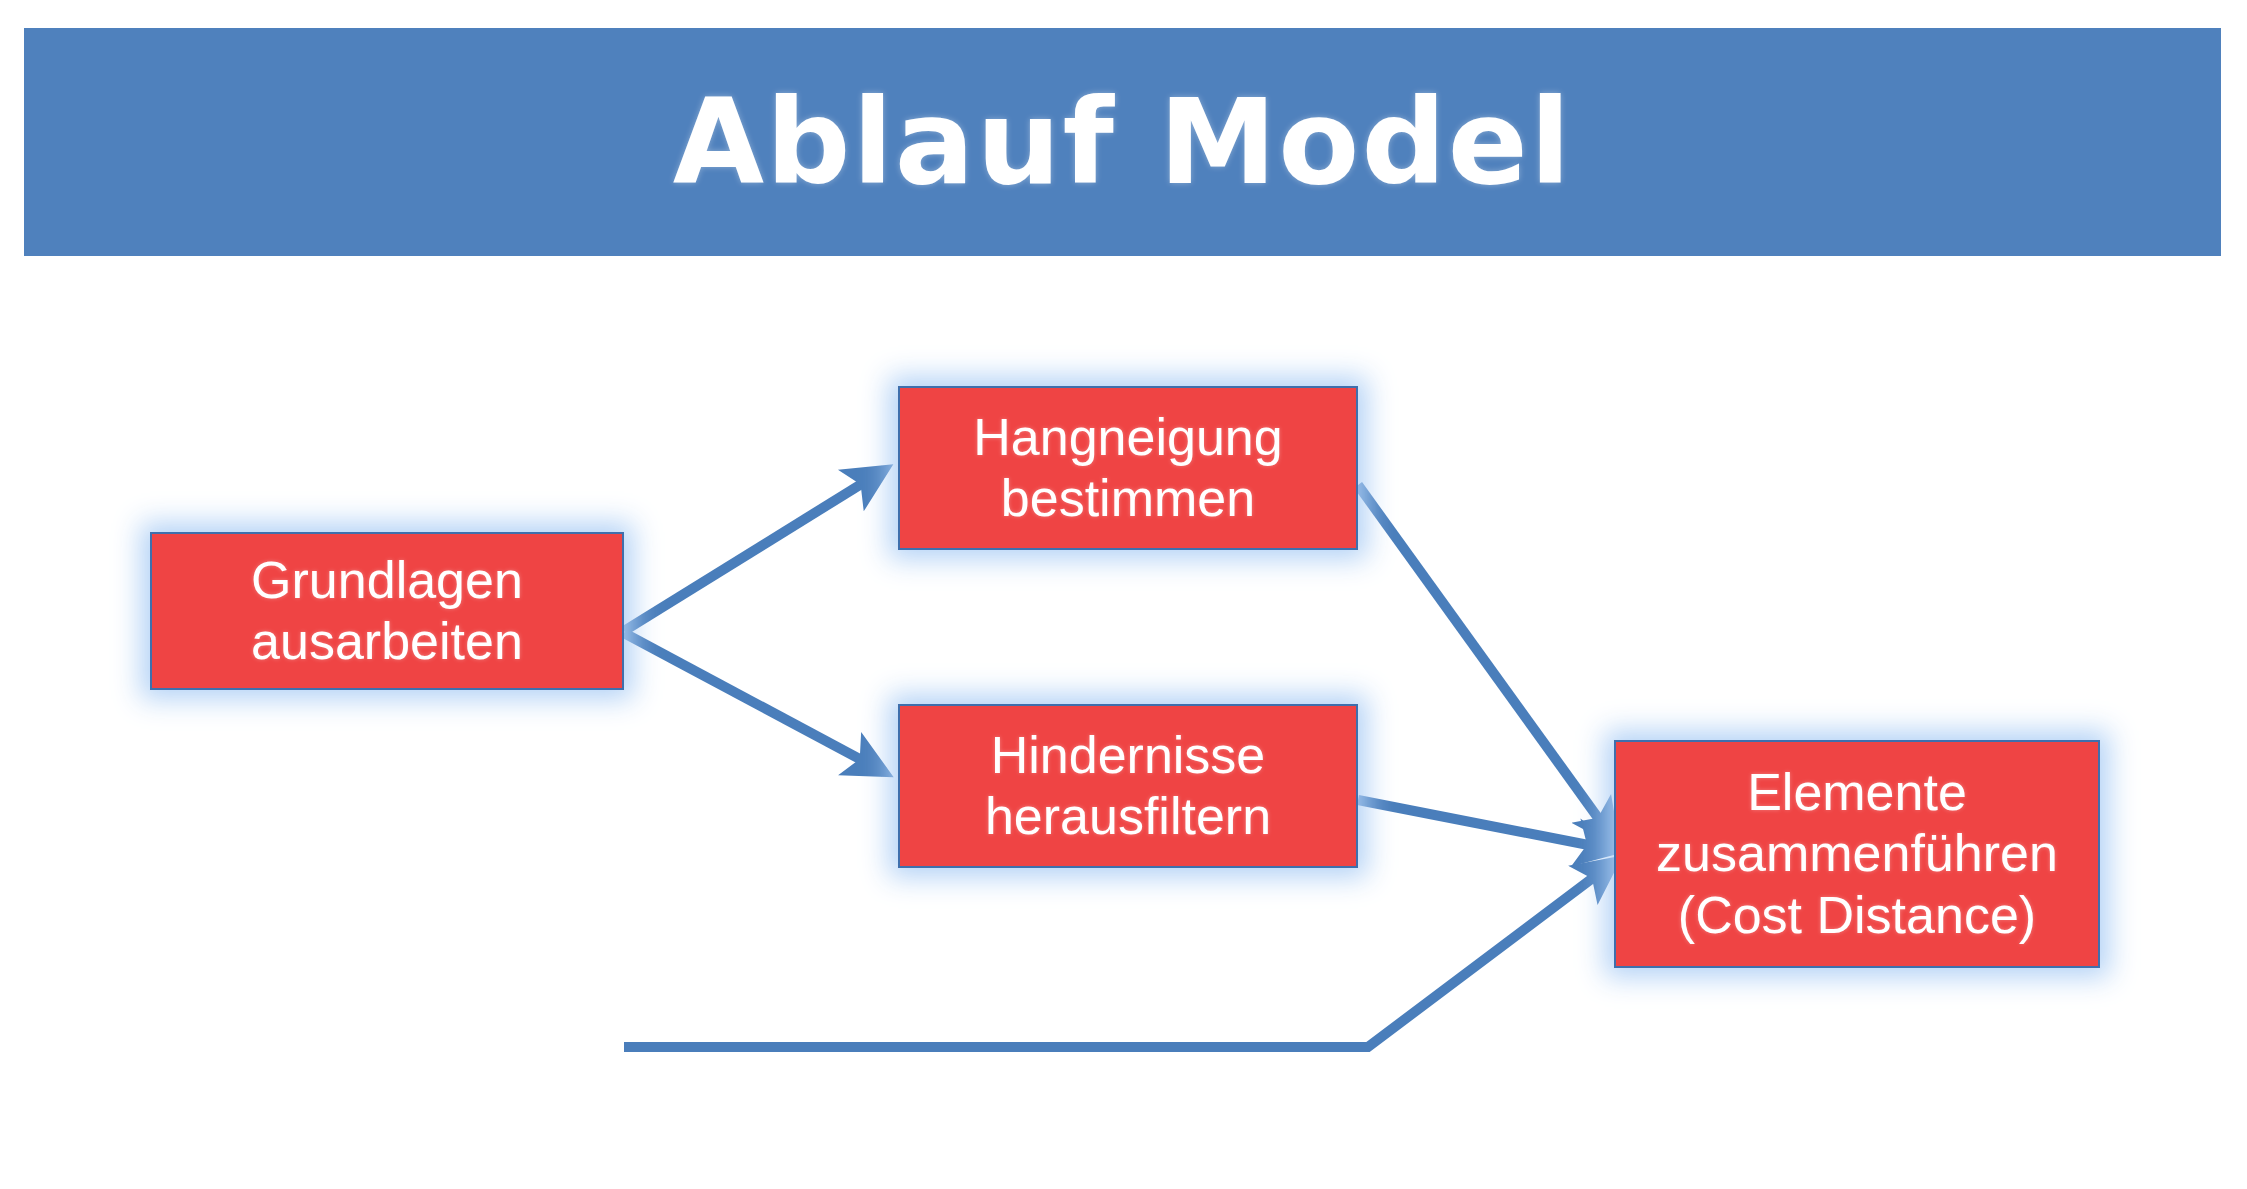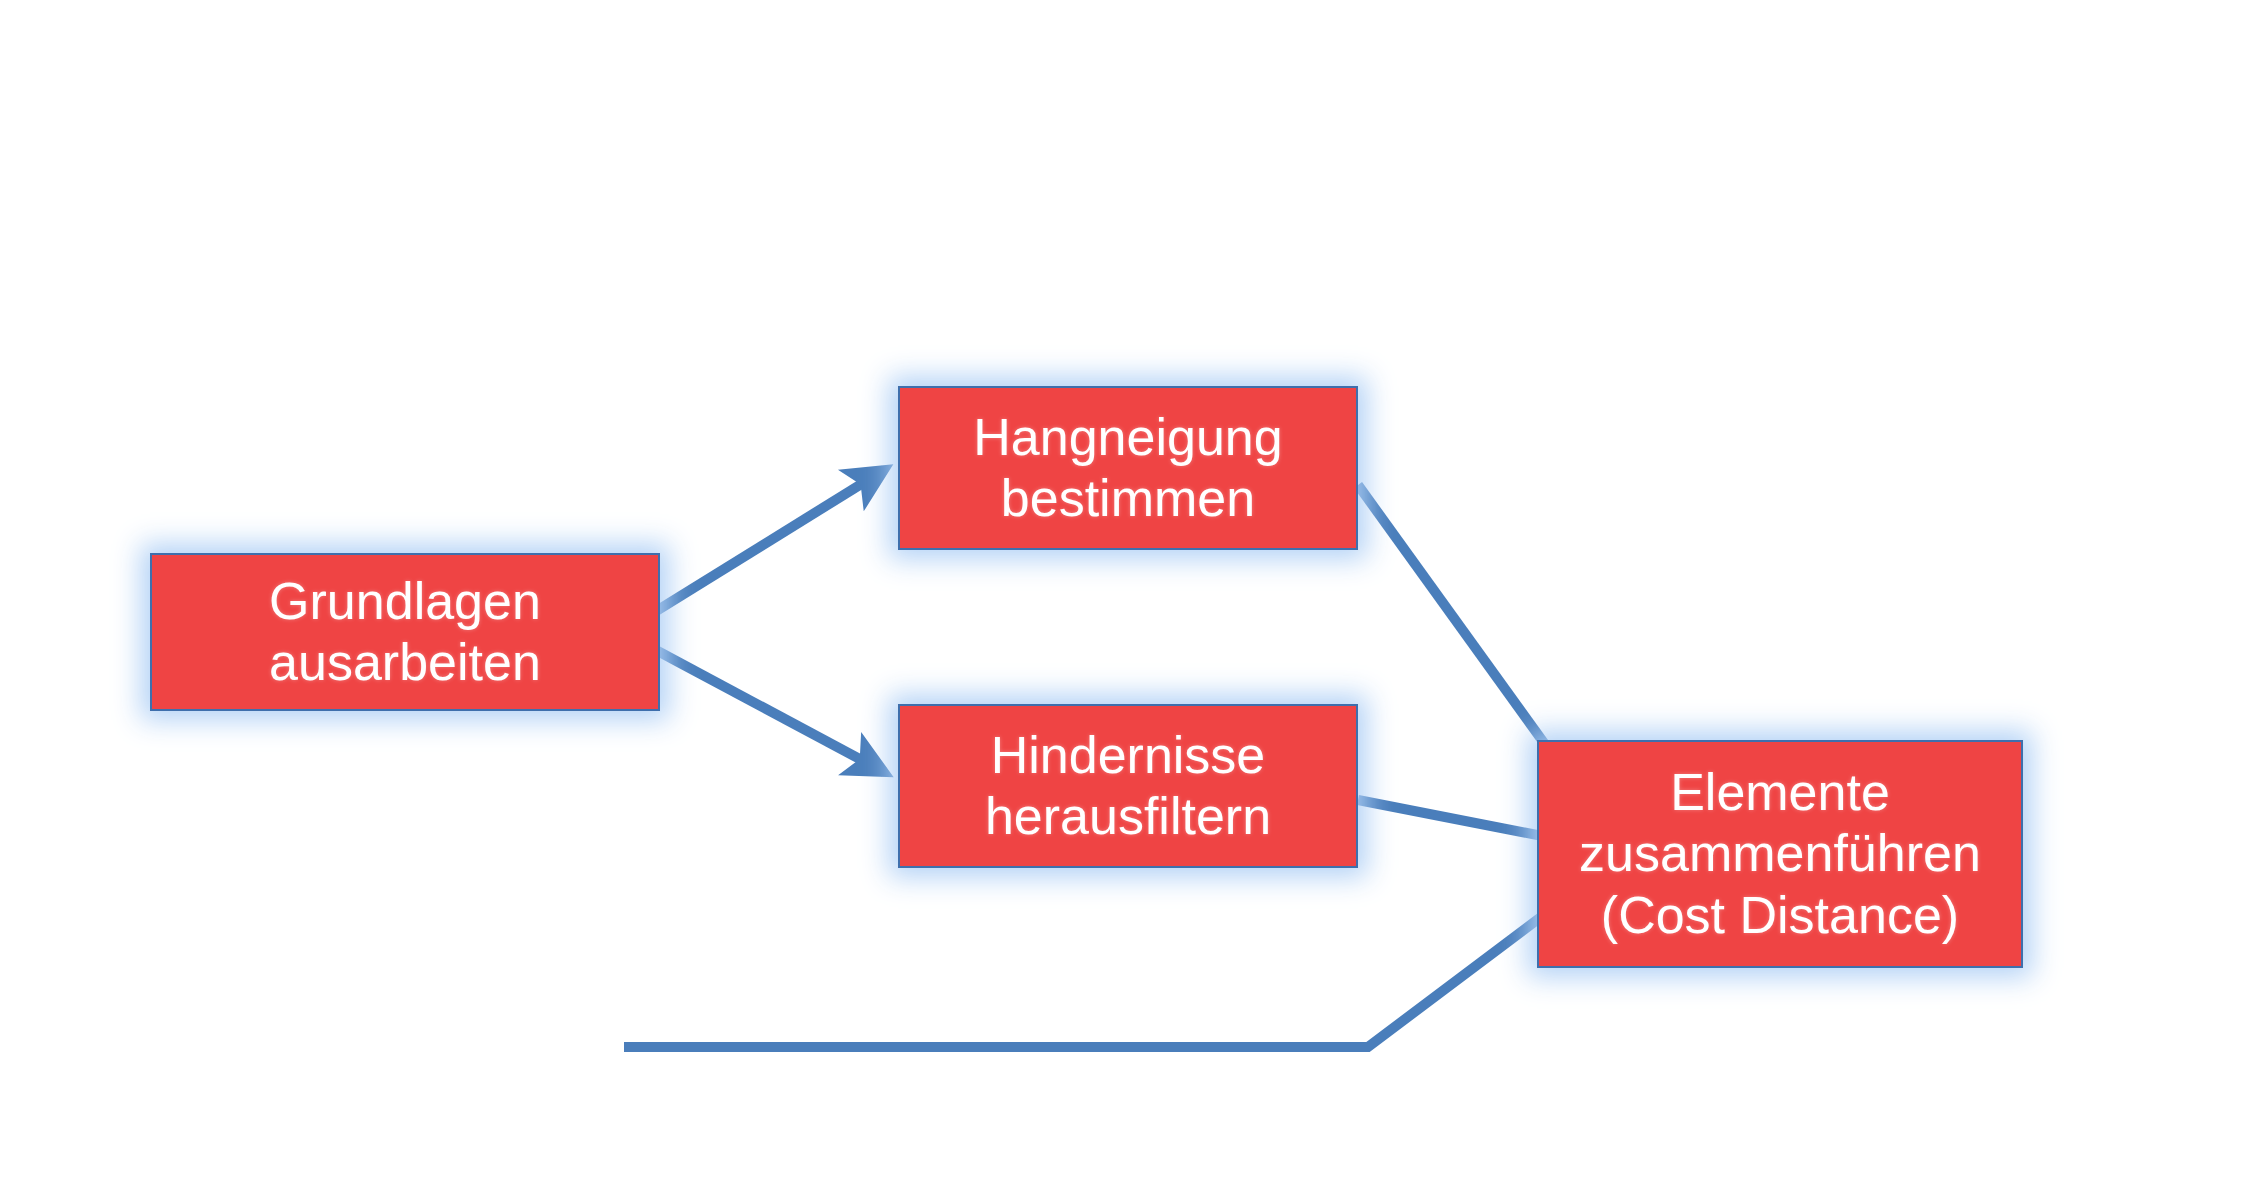--- a/index.html
+++ b/index.html
@@ -54,41 +54,44 @@
   .node-label {
     color: #ffffff;
     font-family: "Liberation Sans", sans-serif;
     font-weight: normal;
     font-size: 52px;
     line-height: 1.18;
     white-space: pre-line;
     text-shadow: 0 0 4px rgba(255,255,255,0.30);
   }
 
-  #node-grundlagen   { left: 150px;  top: 553px;  width: 510px;  height: 158px; }
+  #node-grundlagen   { left: 150px;  top: 532px;  width: 474px;  height: 158px; }
   #node-hangneigung  { left: 898px;  top: 386px;  width: 460px;  height: 164px; }
   #node-hindernisse  { left: 898px;  top: 704px;  width: 460px;  height: 164px; }
   #node-oev          { left: 150px;  top: 966px;  width: 474px;  height: 161px; }
-  #node-elemente     { left: 1537px; top: 740px;  width: 486px;  height: 228px; }
+  #node-elemente     { left: 1614px; top: 740px;  width: 486px;  height: 228px; }
 
   
   #connectors {
     position: absolute;
     left: 0;
     top: 0;
     width: 2247px;
     height: 1189px;
     pointer-events: none;
   }
 </style>
 </head>
 <body>
 
 <div id="slide">
 
+  <div id="title-banner">
+    <div id="title-text">Ablauf Model</div>
+  </div>
 
   <svg id="connectors" viewBox="0 0 2247 1189" xmlns="http://www.w3.org/2000/svg">
     <defs>
       <marker id="arrowhead" markerWidth="5.2" markerHeight="5.2" refX="3.9" refY="2.6" orient="auto" markerUnits="strokeWidth">
         <path d="M0,0.15 L5.0,2.6 L0,5.05 L1.15,2.6 Z" fill="#4A7EBB"></path>
       </marker>
     </defs>
 
     <line x1="624" y1="631" x2="884" y2="470" stroke="#4A7EBB" stroke-width="10" marker-end="url(#arrowhead)"></line>
 

